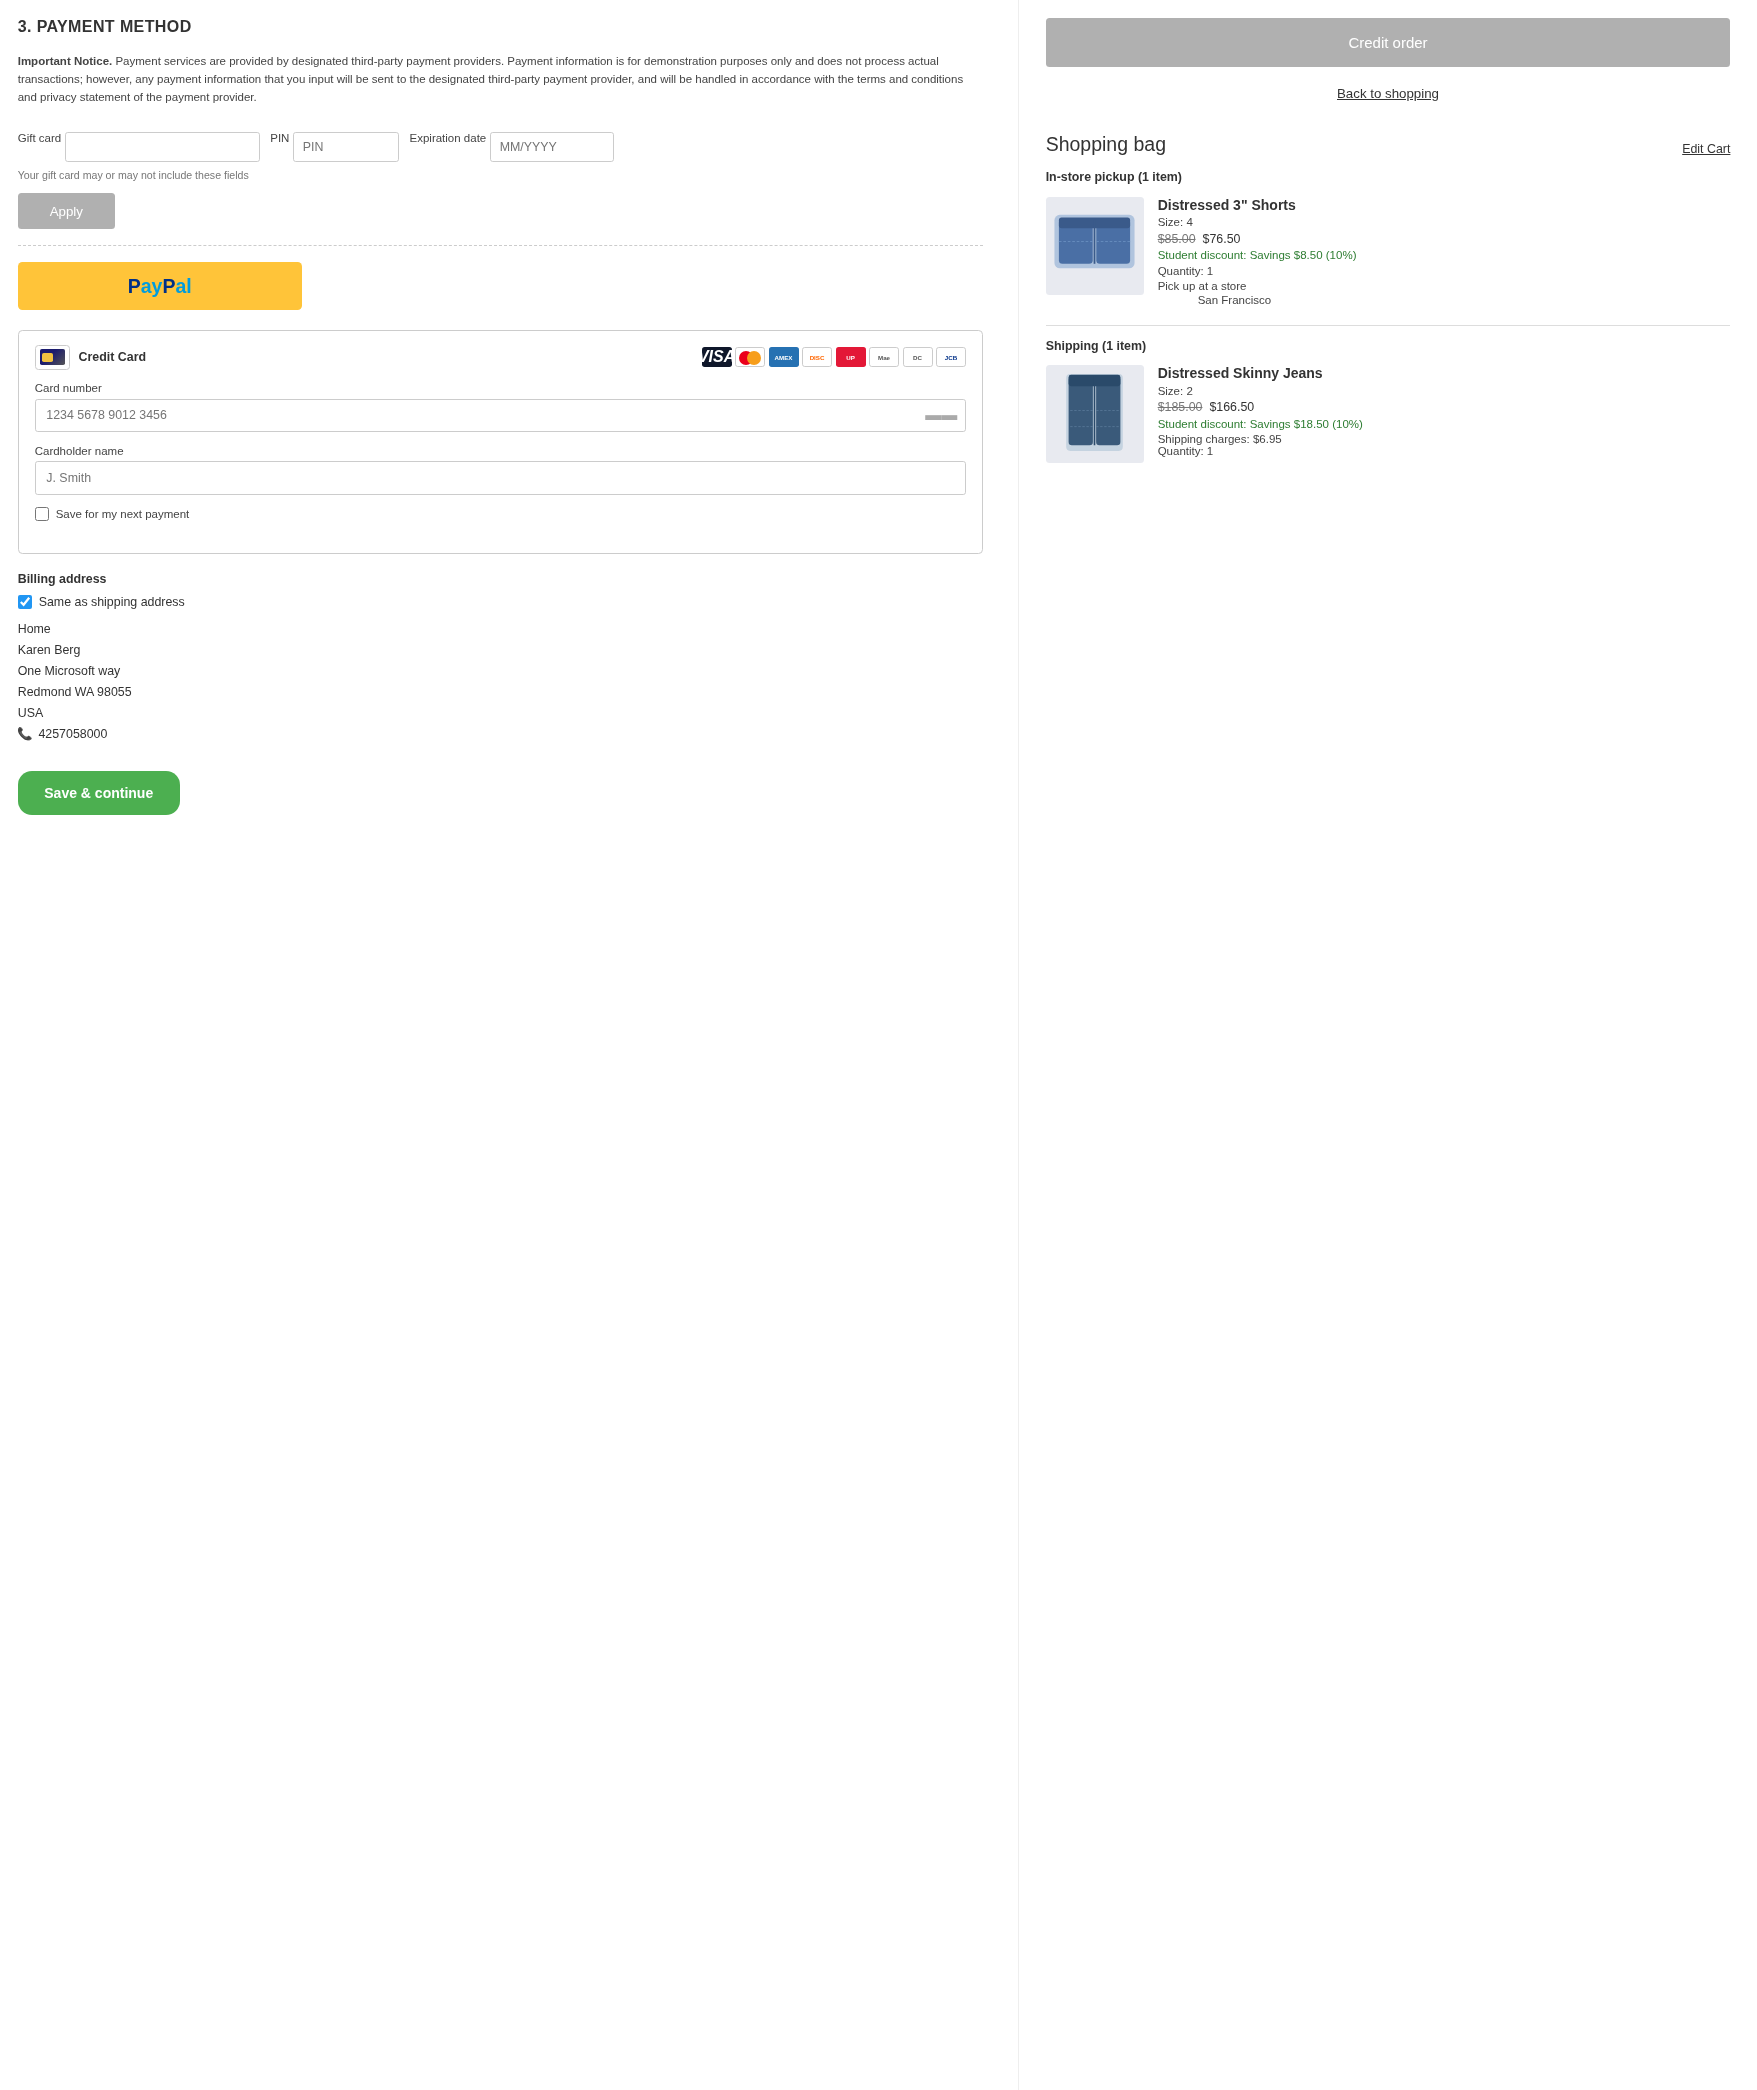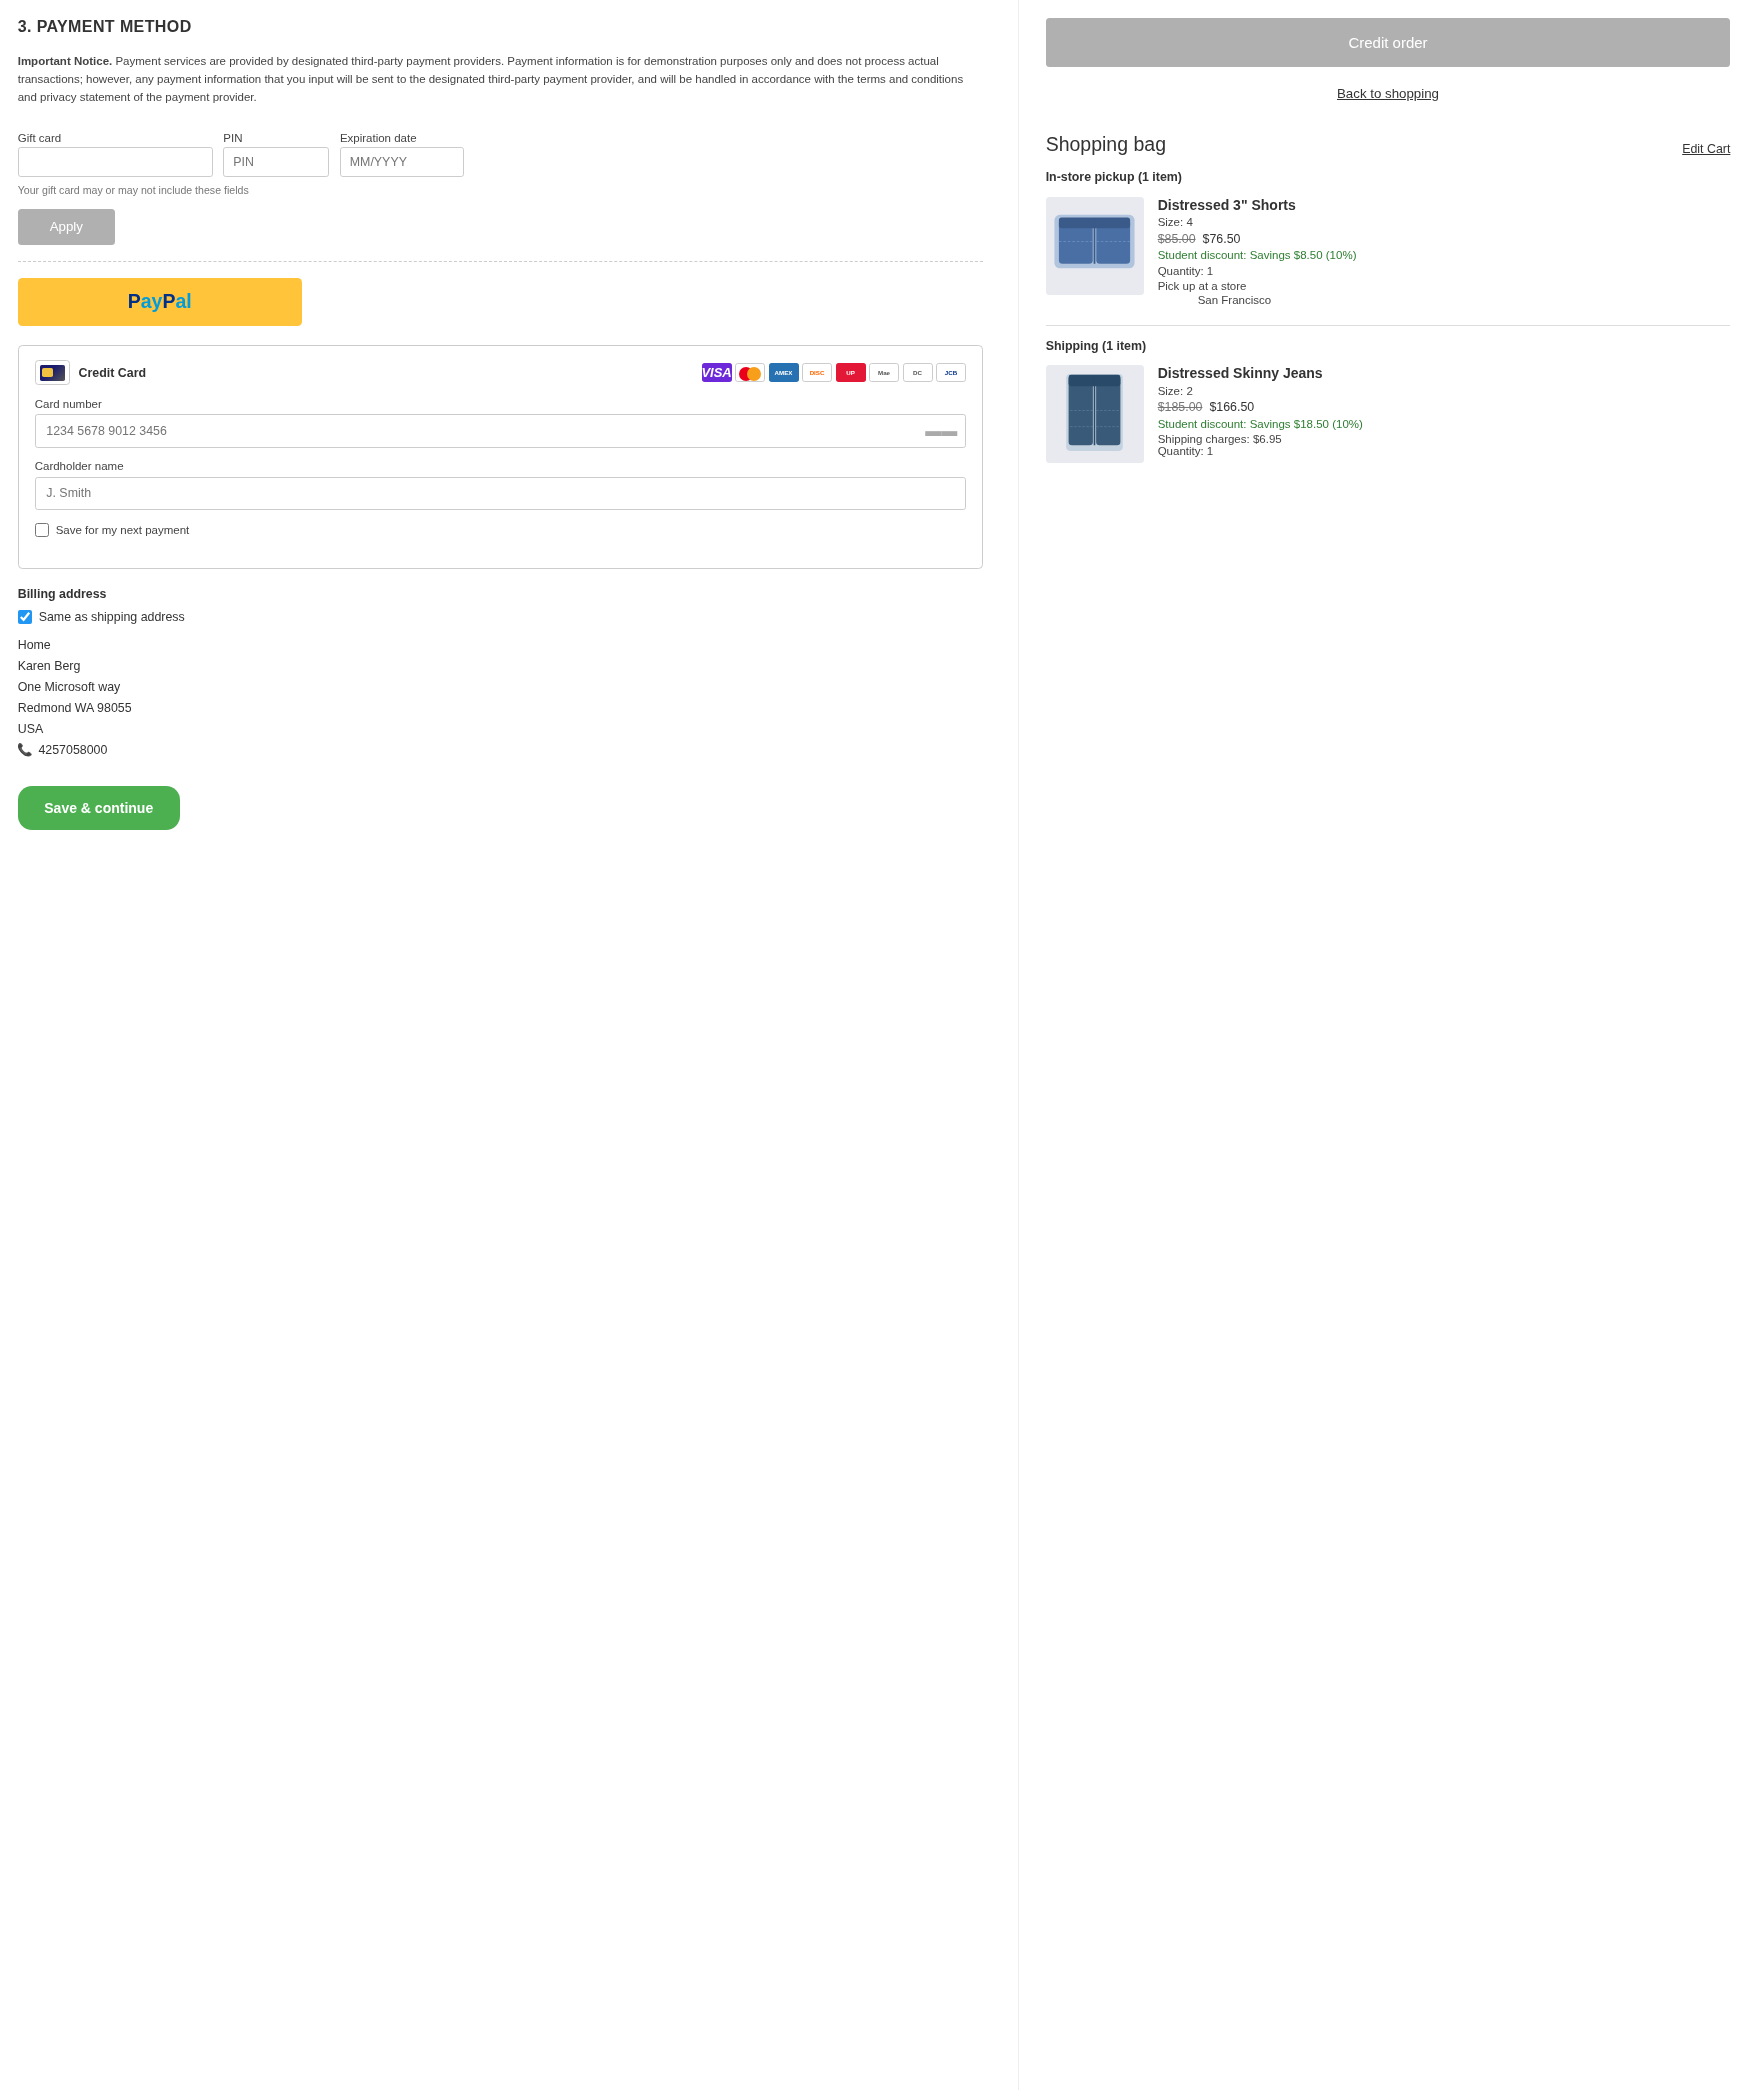--- a/index.html
+++ b/index.html
@@ -44,21 +44,21 @@
       margin-bottom: 8.9px;
     }
     .gift-row {
       display: flex;
       gap: 10.6px;
       align-items: flex-end;
       margin-bottom: 7px;
     }
     .gift-field-group {
       display: flex;
-      flex-direction: column;
+      flex-direction: row;
       gap: 3.5px;
     }
     .gift-field-group label {
       font-size: 11.5px;
       color: #444;
     }
     .gift-field-group input {
       border: 0.9px solid #ccc;
       border-radius: 2.7px;
       padding: 7px 8.9px;
@@ -157,21 +157,21 @@
     .card-logo {
       width: 30px;
       height: 19.5px;
       border-radius: 2.7px;
       display: flex;
       align-items: center;
       justify-content: center;
       font-size: 7px;
       font-weight: bold;
     }
-    .logo-visa { background: #6d28d9; color: #fff; font-size: 13px; font-style: italic; }
+    .logo-visa { background: #0f172a; color: #fff; font-size: 16px; font-style: italic; }
     .logo-mc { background: #fff; border: 0.9px solid #ccc; position: relative; overflow: hidden; }
     .logo-mc::before { content: ''; position: absolute; left: 2.7px; top: 2.7px; width: 14px; height: 14px; background: #eb001b; border-radius: 50%; }
     .logo-mc::after { content: ''; position: absolute; right: 2.7px; top: 2.7px; width: 14px; height: 14px; background: #f79e1b; border-radius: 50%; }
     .logo-amex { background: #2671b2; color: #fff; font-size: 6.2px; }
     .logo-disc { background: #fff; border: 0.9px solid #ccc; color: #f60; font-size: 6.2px; font-weight: bold; }
     .logo-uni { background: #e31837; color: #fff; font-size: 6.2px; }
     .logo-mae { background: #fff; border: 0.9px solid #ccc; color: #555; font-size: 6.2px; }
     .logo-diners { background: #fff; border: 0.9px solid #ccc; color: #555; font-size: 6.2px; }
     .logo-jcb { background: #fff; border: 0.9px solid #ccc; color: #003087; font-size: 6.2px; font-weight: bold; }
     .form-field {

